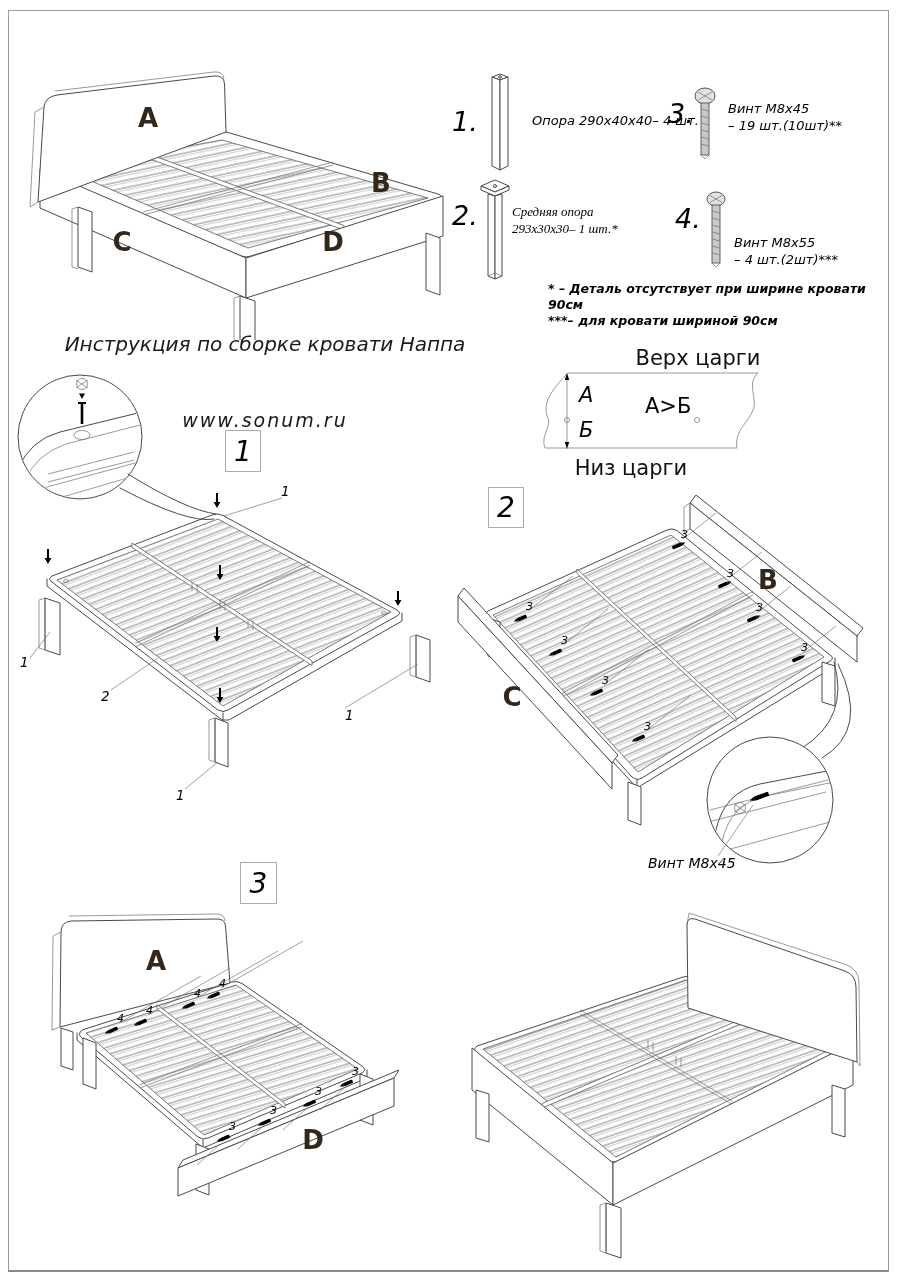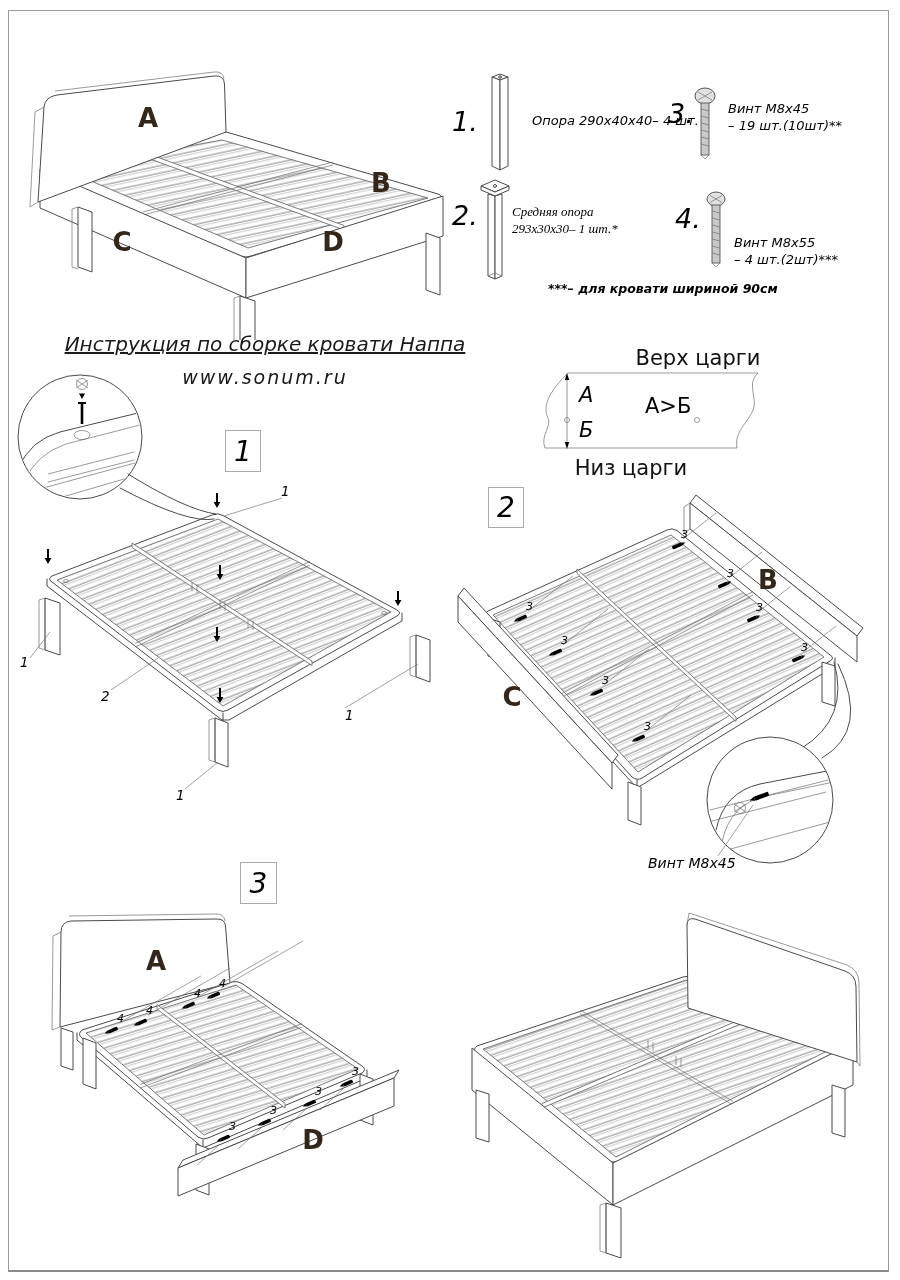--- a/index.html
+++ b/index.html
@@ -1,22 +1,22 @@
 <!DOCTYPE html>
 <html><head>
 <meta charset="utf-8">
 <style>
   html,body{margin:0;padding:0;background:#fff;}
   .page{position:relative;width:900px;height:1280px;background:#fff;overflow:hidden;
         font-family:"DejaVu Sans",sans-serif;color:#111;}
   .page-border{position:absolute;left:8px;top:10px;width:879px;height:1259px;
         border:1px solid #9b9b9b;border-bottom:2px solid #8a8a8a;pointer-events:none;}
   .abs{position:absolute;}
-  .title{font-size:20px;font-style:italic;text-align:center;color:#1a1a1a;text-decoration:underline;}
-  .website{font-size:19px;font-style:italic;text-align:center;letter-spacing:2px;color:#1a1a1a;}
+  .title{font-size:20px;font-style:italic;text-align:center;color:#1a1a1a;}
+  .website{font-size:19px;font-style:italic;text-align:center;letter-spacing:2px;color:#1a1a1a;margin-top:43px;}
   .part-num{font-size:27px;font-style:italic;color:#000;}
   .part-desc{font-size:13px;font-style:italic;color:#000;line-height:17px;white-space:nowrap;}
   .notes{font-size:12.5px;font-style:italic;font-weight:600;line-height:16px;color:#000;}
   .tsarga-caption{font-size:21px;text-align:center;color:#111;}
   .step-box{border:1px solid #ababab;background:#fff;display:flex;align-items:center;
         justify-content:center;font-style:italic;font-size:28px;color:#000;}
   svg text{font-family:"DejaVu Sans",sans-serif;}
   .plabel{font-size:26px;font-weight:bold;fill:#33261a;}
   .cnum{font-size:13.5px;font-style:italic;fill:#000;}
   .snum{font-size:11px;font-style:italic;fill:#000;}
@@ -109,20 +109,21 @@
     <rect x="10" y="15" width="8" height="58" fill="#c9c9c9" stroke="#555" stroke-width="0.9"></rect>
     <path class="lnt" d="M10.3,21 l7.4,2 M10.3,28 l7.4,2 M10.3,35 l7.4,2 M10.3,42 l7.4,2 M10.3,49 l7.4,2 M10.3,56 l7.4,2 M10.3,63 l7.4,2"></path>
     <path class="lnt" d="M10,73 L14,77 L18,73"></path>
   </svg>
   <div class="abs part-desc" style="left:734px;top:203px;margin-top:31px;">
     <div>Винт М8х55</div>
     <div>– 4 шт.(2шт)***</div>
   </div>
 
   <div class="abs notes" style="left:548px;top:281px;width:348px;">
+    <div>* – Деталь отсутствует при ширине кровати 90см</div>
     <div>***– для кровати шириной 90см</div>
   </div>
 
   <div class="abs title" style="left:55px;top:332px;width:420px;">Инструкция по сборке кровати Наппа</div>
   <div class="abs website" style="left:55px;top:366px;width:420px;">www.sonum.ru</div>
 
   <div class="abs tsarga-caption" style="left:598px;top:346px;width:200px;">Верх царги</div>
   <svg class="abs" style="left:535px;top:368px;" width="240" height="86" viewBox="0 0 240 86">
     <path class="lnt" d="M33,5 L223,5 M10,80 L202,80"></path>
     <path class="lnt" d="M33,5 C18,20 6,36 13,50 C17,58 5,68 10,80"></path>

